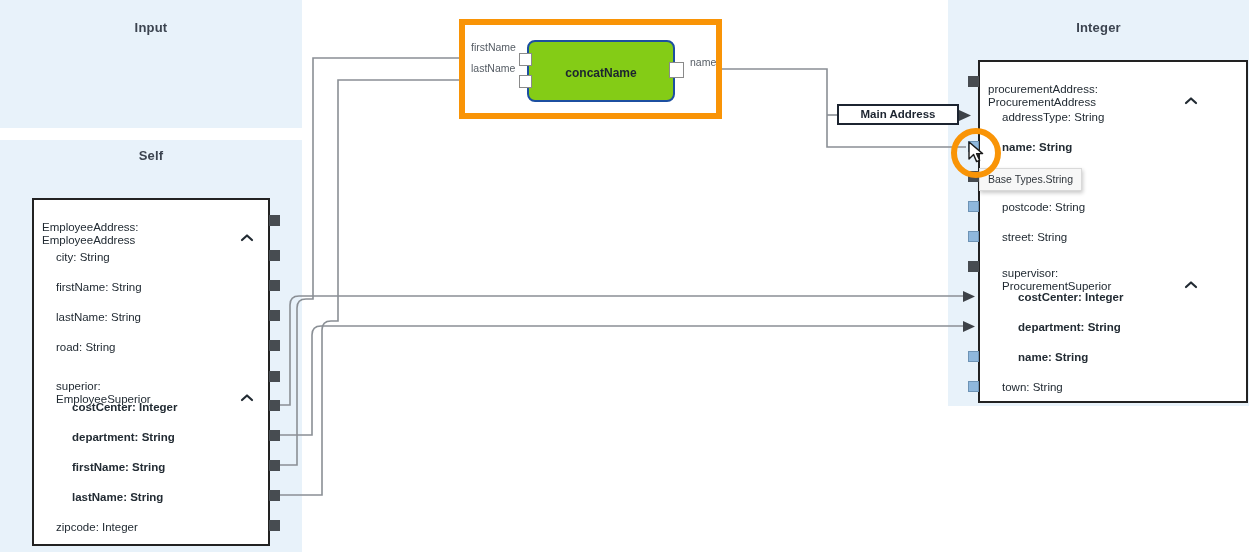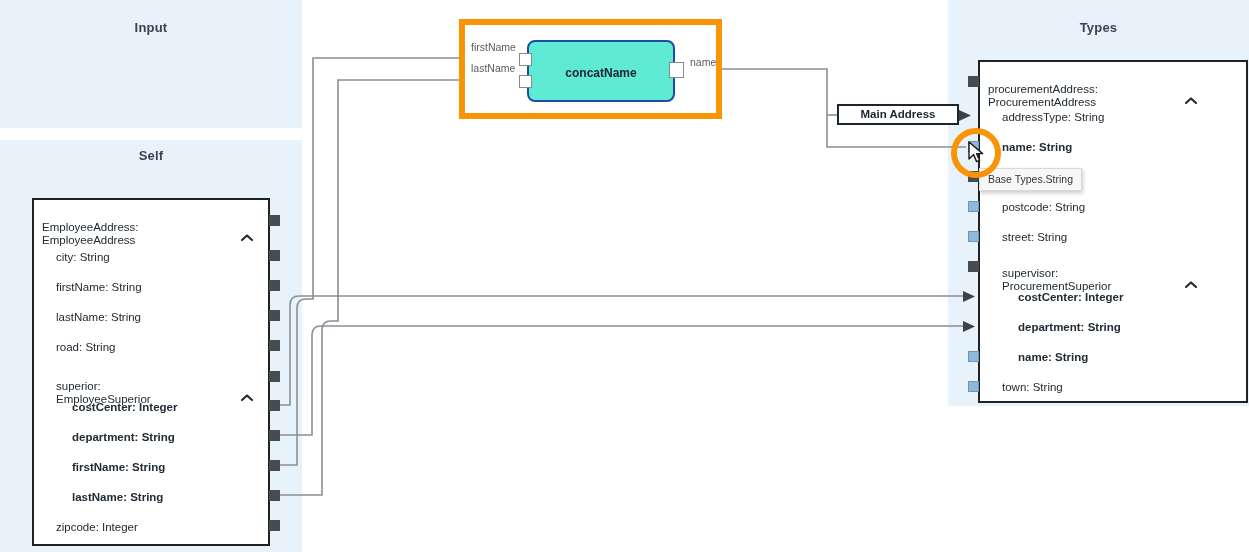--- a/index.html
+++ b/index.html
@@ -92,21 +92,21 @@
     position: absolute;
     left: 459px; top: 19px;
     width: 263px; height: 100px;
     border: 6px solid #f99406;
     background: #ffffff;
   }
   #fn-node {
     position: absolute;
     left: 527px; top: 40px;
     width: 148px; height: 62px;
-    background: #5eead4;
+    background: #84cc16;
     border: 2px solid #1c4fa0;
     border-radius: 8px;
   }
   #fn-label {
     position: absolute;
     left: 0; right: 0; top: 24px;
     text-align: center;
     font-size: 12px;
     font-weight: bold;
     color: #1c2430;
@@ -167,21 +167,21 @@
 
   <div class="zone" id="zone-input">
     <div class="zone-title">Input</div>
   </div>
 
   <div class="zone" id="zone-self">
     <div class="zone-title">Self</div>
   </div>
 
   <div class="zone" id="zone-output">
-    <div class="zone-title">Types</div>
+    <div class="zone-title">Integer</div>
   </div>
 
   <svg id="wires">
     <g fill="none" stroke="#8a8f95" stroke-width="1.6">
 
       <path d="M 280 465 L 297 465 L 297 308 Q 297 299 306 299 L 313 299 L 313 58 L 507 58"></path>
 
       <path d="M 280 495 L 322 495 L 322 330 Q 322 321 331 321 L 338 321 L 338 80 L 507 80"></path>
 
       <path d="M 280 405 L 290 405 L 290 305 Q 290 296 299 296 L 963 296"></path>

